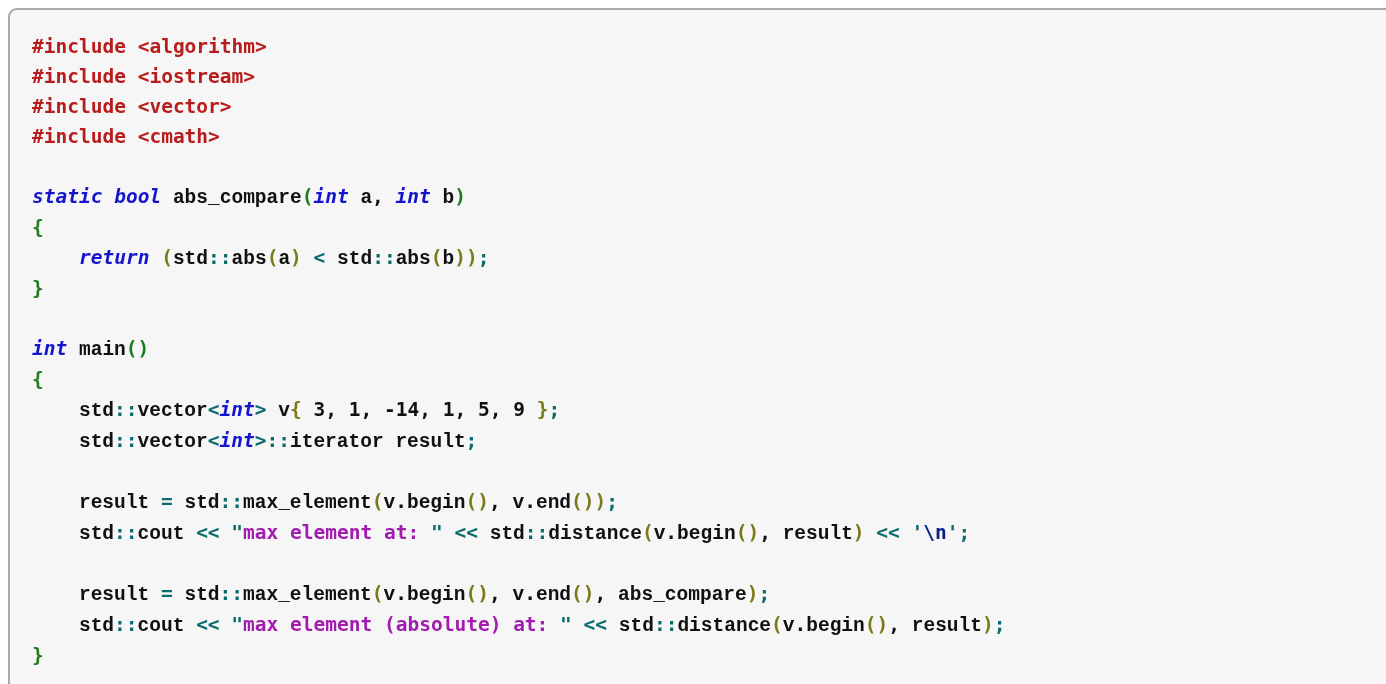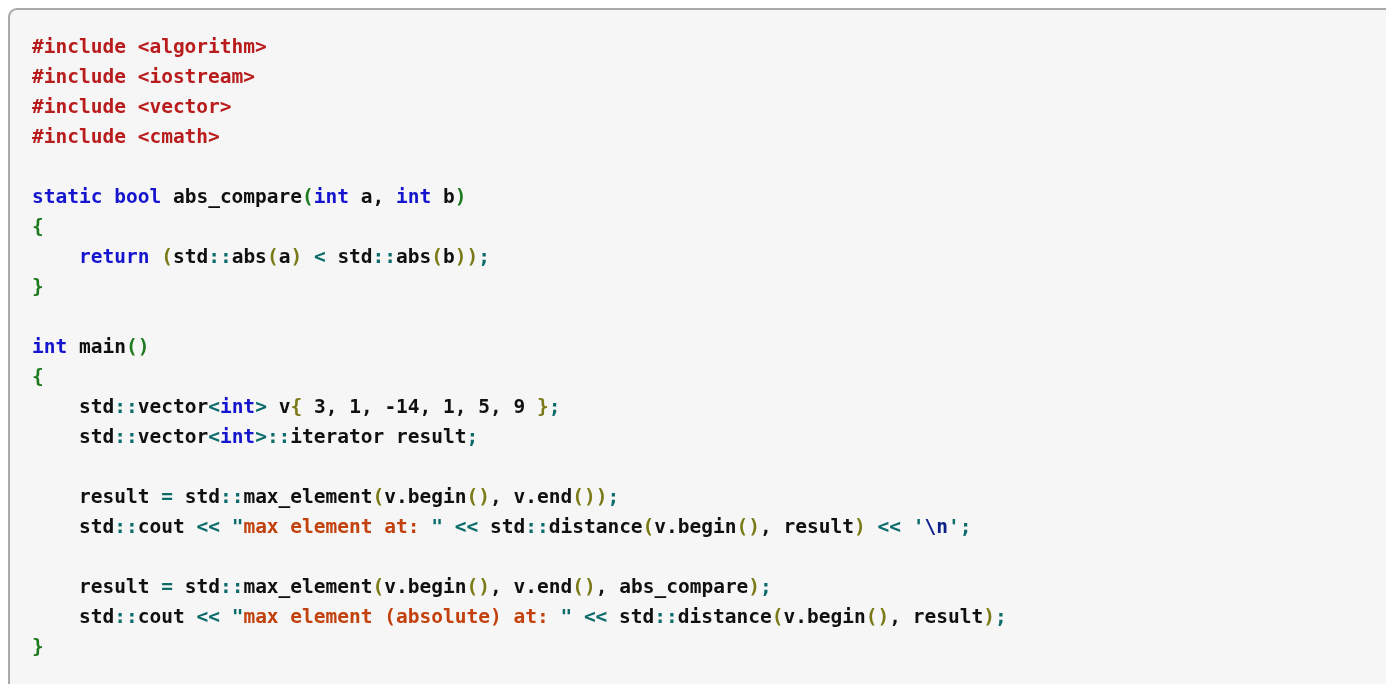--- a/index.html
+++ b/index.html
@@ -38,25 +38,25 @@
     color: #000000;
     white-space: pre;
     letter-spacing: 0px;
     -webkit-font-smoothing: antialiased;
   }
 
   .ln { display: block; min-height: 30px; }
 
   
   .pp   { color: #b91c1c; }   
-  .kw   { color: #1515cf; }   
-  .id   { color: #101010; }   
+  .kw   { color: #1515cf; font-style: italic; }   
+  .id   { color: #101010; font-family: Liberation Mono, monospace; }   
   .num  { color: #101010; }   
   .op   { color: #0c6b6b; }   
-  .str  { color: #c2410c; }   
+  .str  { color: #a21caf; }   
   .esc  { color: #0d1f8a; }   
   .br0  { color: #1d7a1d; }   
   .br1  { color: #7a7a16; }   
   .pt   { color: #101010; }   
 </style>
 </head>
 <body>
 
 <div id="code-block">
   <pre class="code"><span class="ln"><span class="pp">#include &lt;algorithm&gt;</span></span><span class="ln"><span class="pp">#include &lt;iostream&gt;</span></span><span class="ln"><span class="pp">#include &lt;vector&gt;</span></span><span class="ln"><span class="pp">#include &lt;cmath&gt;</span></span><span class="ln"> </span><span class="ln"><span class="kw">static</span> <span class="kw">bool</span> <span class="id">abs_compare</span><span class="br0">(</span><span class="kw">int</span> <span class="id">a</span><span class="pt">,</span> <span class="kw">int</span> <span class="id">b</span><span class="br0">)</span></span><span class="ln"><span class="br0">{</span></span><span class="ln">    <span class="kw">return</span> <span class="br1">(</span><span class="id">std</span><span class="op">::</span><span class="id">abs</span><span class="br1">(</span><span class="id">a</span><span class="br1">)</span> <span class="op">&lt;</span> <span class="id">std</span><span class="op">::</span><span class="id">abs</span><span class="br1">(</span><span class="id">b</span><span class="br1">)</span><span class="br1">)</span><span class="op">;</span></span><span class="ln"><span class="br0">}</span></span><span class="ln"> </span><span class="ln"><span class="kw">int</span> <span class="id">main</span><span class="br0">(</span><span class="br0">)</span></span><span class="ln"><span class="br0">{</span></span><span class="ln">    <span class="id">std</span><span class="op">::</span><span class="id">vector</span><span class="op">&lt;</span><span class="kw">int</span><span class="op">&gt;</span> <span class="id">v</span><span class="br1">{</span> <span class="num">3</span><span class="pt">,</span> <span class="num">1</span><span class="pt">,</span> <span class="num">-14</span><span class="pt">,</span> <span class="num">1</span><span class="pt">,</span> <span class="num">5</span><span class="pt">,</span> <span class="num">9</span> <span class="br1">}</span><span class="op">;</span></span><span class="ln">    <span class="id">std</span><span class="op">::</span><span class="id">vector</span><span class="op">&lt;</span><span class="kw">int</span><span class="op">&gt;</span><span class="op">::</span><span class="id">iterator</span> <span class="id">result</span><span class="op">;</span></span><span class="ln"> </span><span class="ln">    <span class="id">result</span> <span class="op">=</span> <span class="id">std</span><span class="op">::</span><span class="id">max_element</span><span class="br1">(</span><span class="id">v</span><span class="pt">.</span><span class="id">begin</span><span class="br1">(</span><span class="br1">)</span><span class="pt">,</span> <span class="id">v</span><span class="pt">.</span><span class="id">end</span><span class="br1">(</span><span class="br1">)</span><span class="br1">)</span><span class="op">;</span></span><span class="ln">    <span class="id">std</span><span class="op">::</span><span class="id">cout</span> <span class="op">&lt;&lt;</span> <span class="op">"</span><span class="str">max element at: </span><span class="op">"</span> <span class="op">&lt;&lt;</span> <span class="id">std</span><span class="op">::</span><span class="id">distance</span><span class="br1">(</span><span class="id">v</span><span class="pt">.</span><span class="id">begin</span><span class="br1">(</span><span class="br1">)</span><span class="pt">,</span> <span class="id">result</span><span class="br1">)</span> <span class="op">&lt;&lt;</span> <span class="op">'</span><span class="esc">\n</span><span class="op">'</span><span class="op">;</span></span><span class="ln"> </span><span class="ln">    <span class="id">result</span> <span class="op">=</span> <span class="id">std</span><span class="op">::</span><span class="id">max_element</span><span class="br1">(</span><span class="id">v</span><span class="pt">.</span><span class="id">begin</span><span class="br1">(</span><span class="br1">)</span><span class="pt">,</span> <span class="id">v</span><span class="pt">.</span><span class="id">end</span><span class="br1">(</span><span class="br1">)</span><span class="pt">,</span> <span class="id">abs_compare</span><span class="br1">)</span><span class="op">;</span></span><span class="ln">    <span class="id">std</span><span class="op">::</span><span class="id">cout</span> <span class="op">&lt;&lt;</span> <span class="op">"</span><span class="str">max element (absolute) at: </span><span class="op">"</span> <span class="op">&lt;&lt;</span> <span class="id">std</span><span class="op">::</span><span class="id">distance</span><span class="br1">(</span><span class="id">v</span><span class="pt">.</span><span class="id">begin</span><span class="br1">(</span><span class="br1">)</span><span class="pt">,</span> <span class="id">result</span><span class="br1">)</span><span class="op">;</span></span><span class="ln"><span class="br0">}</span></span></pre>

